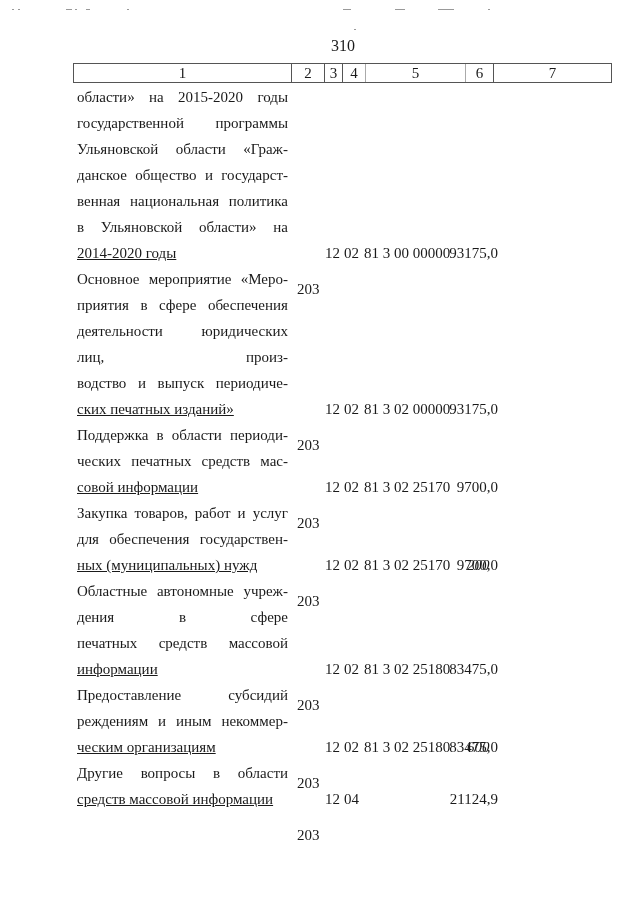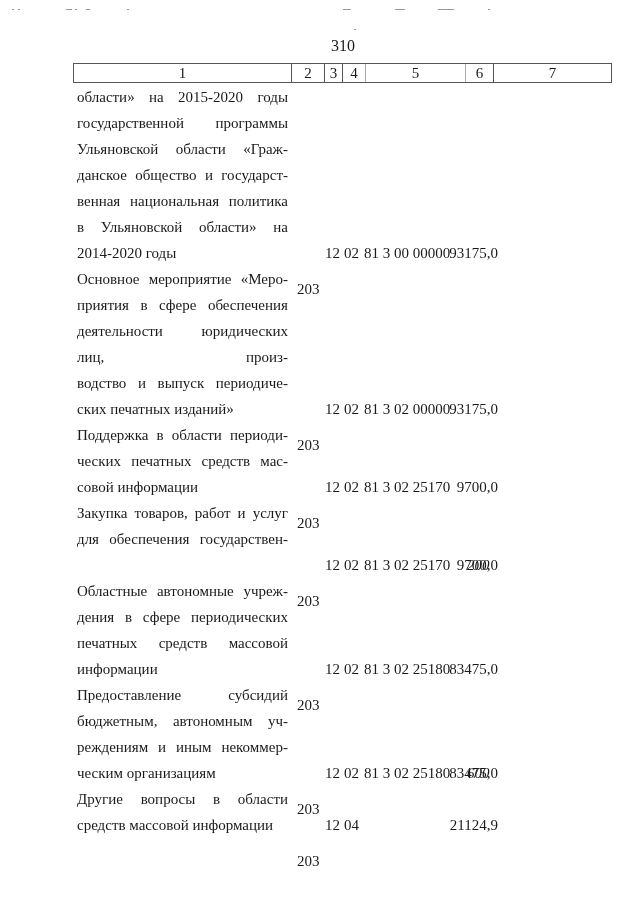--- a/index.html
+++ b/index.html
@@ -65,20 +65,21 @@
       position: absolute;
       left: 77px;
       width: 211px;
       text-align: justify;
       text-align-last: justify;
       white-space: nowrap;
       overflow: visible;
     }
     .line .desc.last {
       text-align-last: left;
+      text-decoration: underline;
     }
     .line .desc.full {
       display: flex;
       justify-content: space-between;
     }
     .code {
       position: absolute;
       white-space: nowrap;
     }
     .code.grbs { left: 297px; margin-top: 36px; }
@@ -254,20 +255,21 @@
         </span>
       </div>
     <div class="line">
         <span class="desc full">
           <span>для</span>
           <span>обеспечения</span>
           <span>государствен-</span>
         </span>
       </div>
     <div class="line">
+      <span class="desc last">ных (муниципальных) нужд</span>
       <span class="code grbs">203</span>
       <span class="code rz">12</span>
       <span class="code pr">02</span>
       <span class="code csr">81 3 02 25170</span>
       <span class="code vr">200</span>
       <span class="code sum">9700,0</span>
     </div>
   </div>
 
   <div>
@@ -276,21 +278,20 @@
           <span>Областные</span>
           <span>автономные</span>
           <span>учреж-</span>
         </span>
       </div>
     <div class="line">
         <span class="desc full">
           <span>дения</span>
           <span>в</span>
           <span>сфере</span>
-          <span>периодических</span>
         </span>
       </div>
     <div class="line">
         <span class="desc full">
           <span>печатных</span>
           <span>средств</span>
           <span>массовой</span>
         </span>
       </div>
     <div class="line">
@@ -302,27 +303,20 @@
       <span class="code vr"></span>
       <span class="code sum">83475,0</span>
     </div>
   </div>
 
   <div>
     <div class="line">
         <span class="desc full">
           <span>Предоставление</span>
           <span>субсидий</span>
-        </span>
-      </div>
-    <div class="line">
-        <span class="desc full">
-          <span>бюджетным,</span>
-          <span>автономным</span>
-          <span>уч-</span>
         </span>
       </div>
     <div class="line">
         <span class="desc full">
           <span>реждениям</span>
           <span>и</span>
           <span>иным</span>
           <span>некоммер-</span>
         </span>
       </div>

